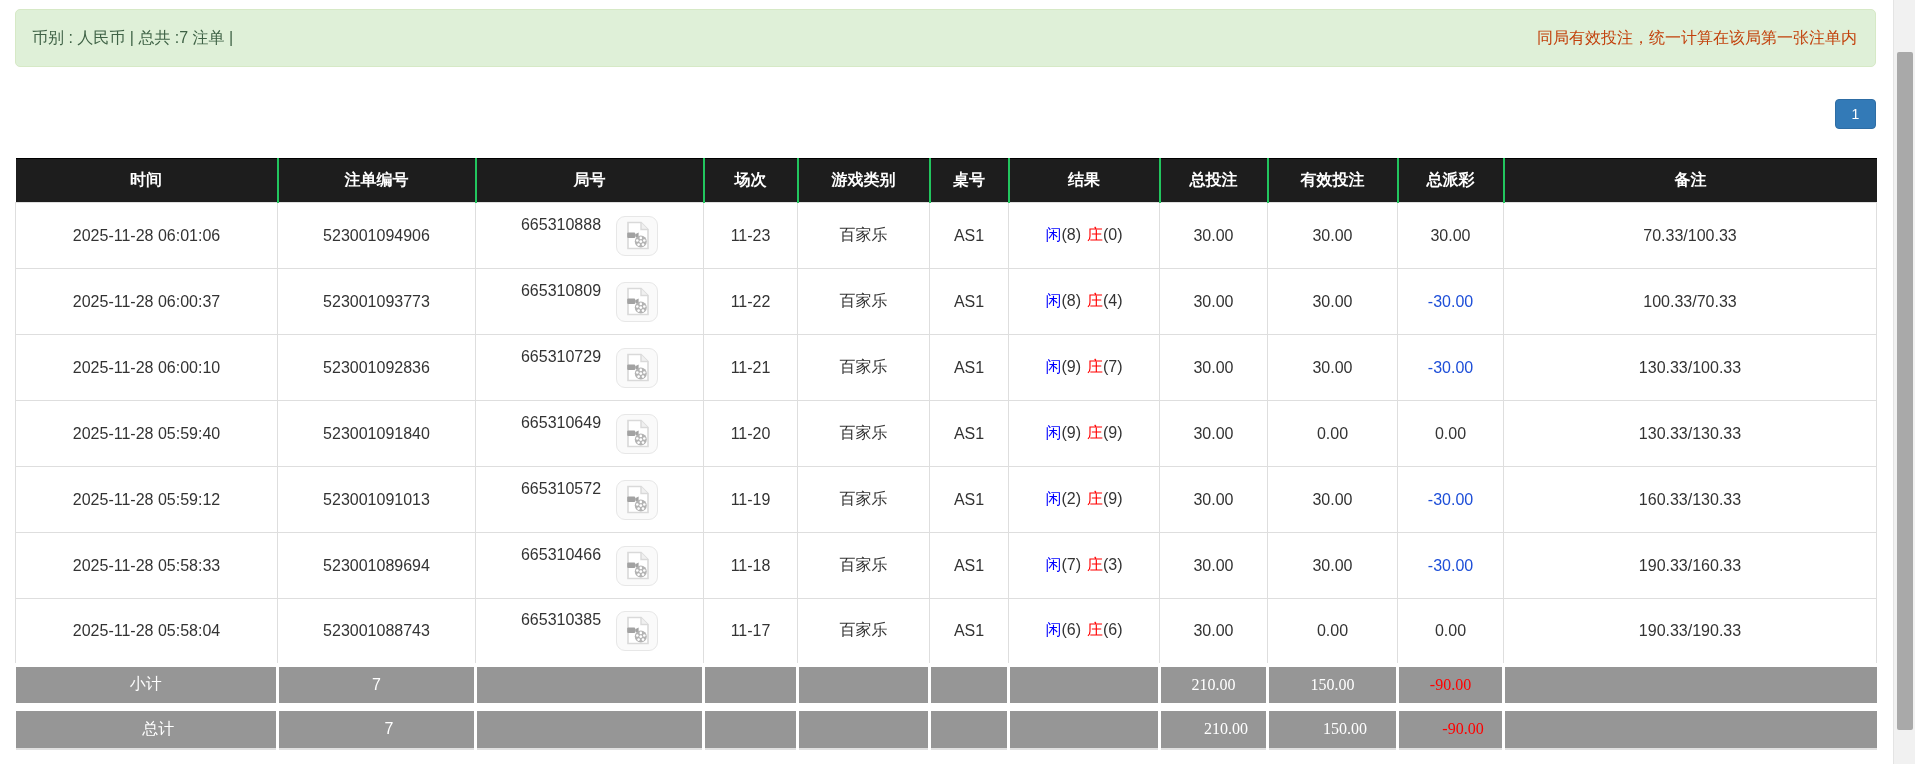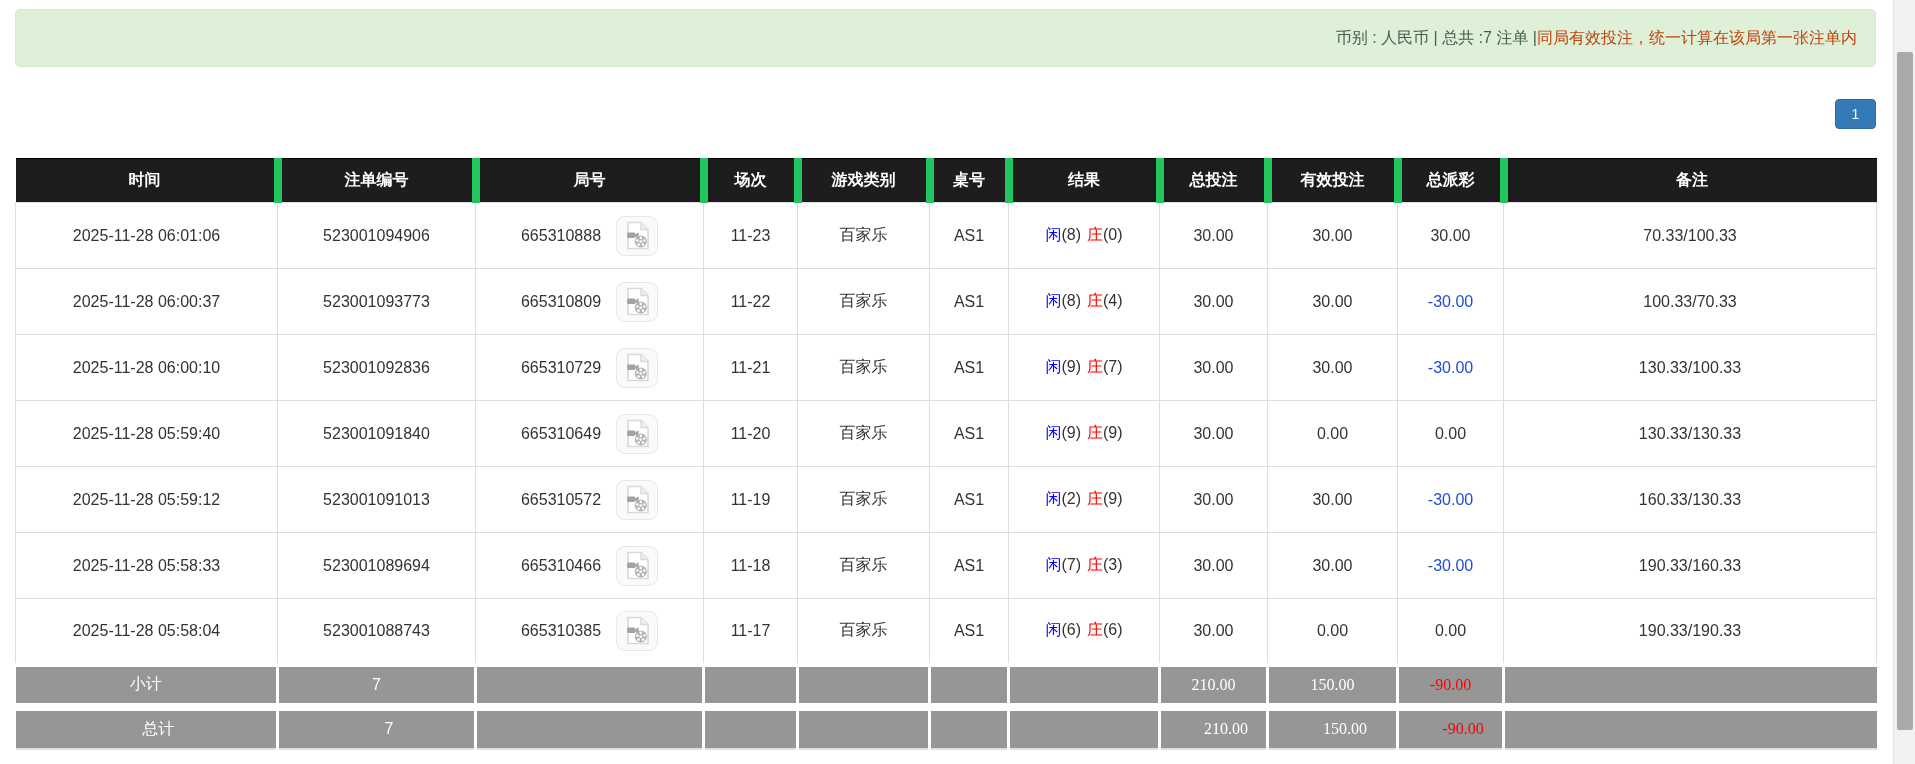--- a/index.html
+++ b/index.html
@@ -14,21 +14,21 @@
 
   
   .banner {
     margin-top: 9px;
     height: 58px;
     background: #dff0d8;
     border: 1px solid #d6e9c6;
     border-radius: 5px;
     display: flex;
     align-items: center;
-    justify-content: flex-end;
+    justify-content: space-between;
     padding: 0 18px 0 16px;
     font-size: 16px;
   }
   .banner-left { color: #3f6246; }
   .banner-note { color: #c2410c; }
 
   
   .pager-row {
     margin-top: 32px;
     height: 30px;
@@ -56,32 +56,32 @@
   }
   thead th {
     background: #1d1d1d;
     border-top: 1px solid #000;
     color: #ffffff;
     font-weight: bold;
     height: 44px;
     text-align: center;
     vertical-align: middle;
   }
-  thead th + th { border-left: 8px solid #22c55e; }
+  thead th + th { border-left: 2px solid #22c55e; }
 
   tbody.data td {
     height: 66px;
     text-align: center;
     vertical-align: middle;
     border: 1px solid #dedede;
     background: #ffffff;
     color: #333;
   }
   td.round-cell .round-inner {
-    display: flex; align-items: center; justify-content: center; gap: 15px;
+    display: flex; align-items: flex-start; justify-content: center; gap: 15px;
   }
   .video-btn {
     width: 42px; height: 40px;
     background: #fafafa;
     border: 1px solid #e7e7e7;
     border-radius: 9px;
     display: flex; align-items: center; justify-content: center;
     cursor: pointer;
   }
   .player { color: #0000ff; }

